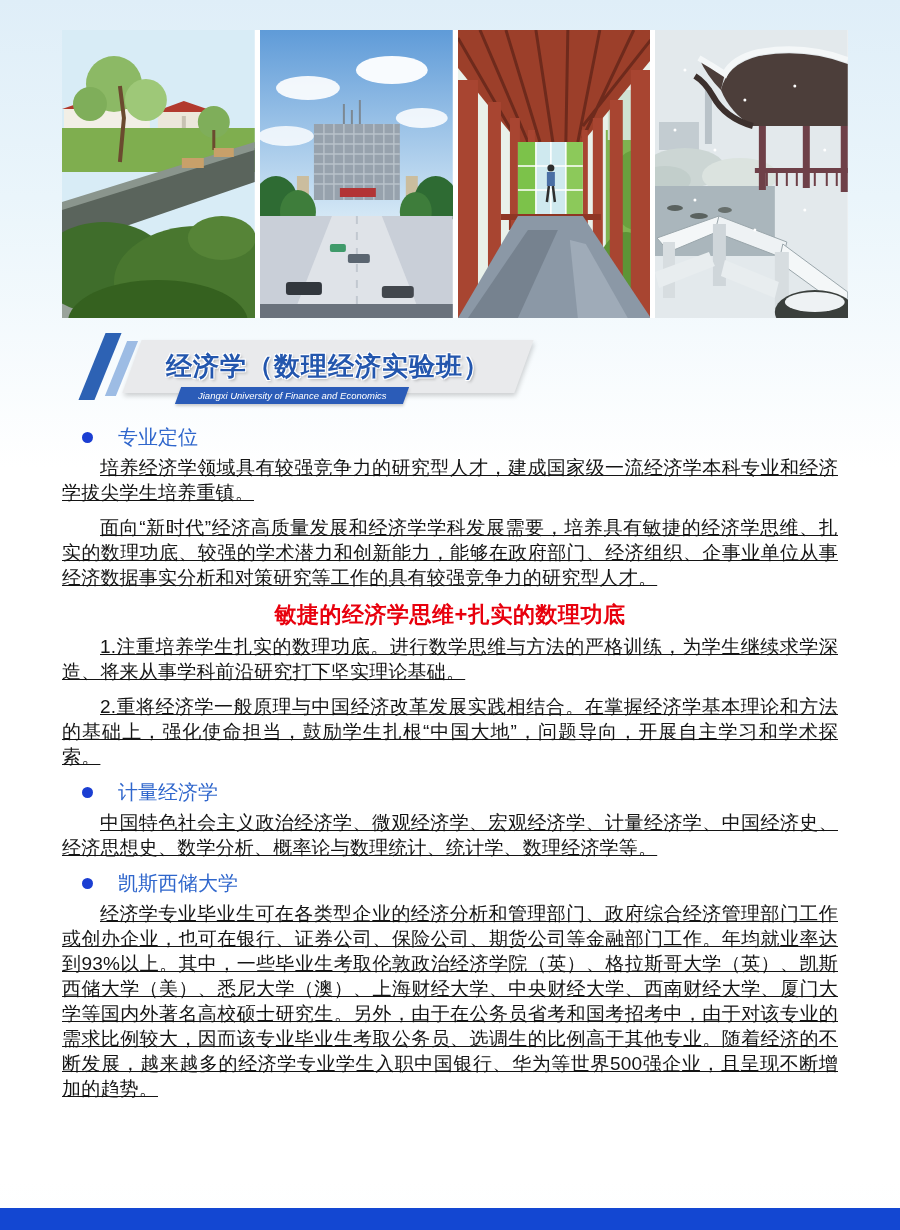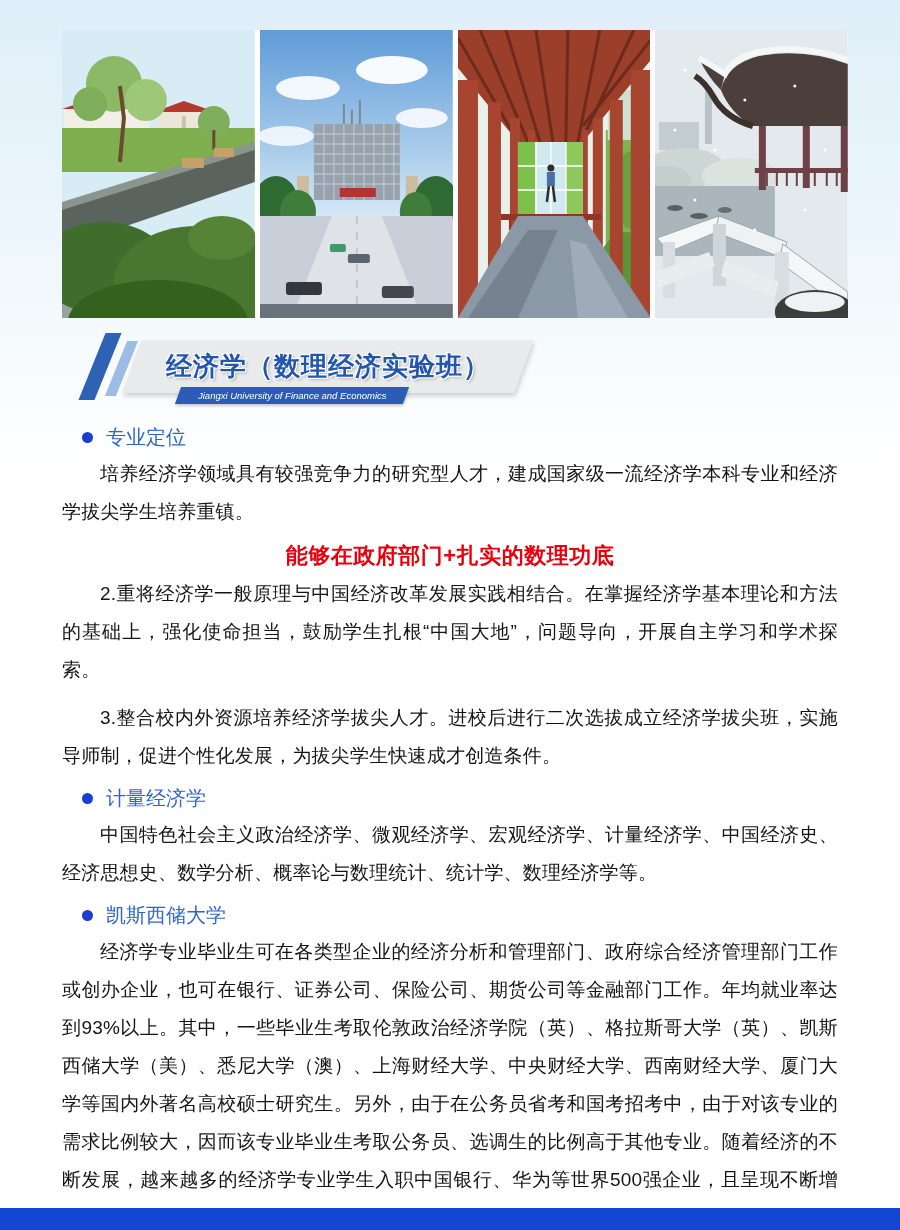--- a/index.html
+++ b/index.html
@@ -30,26 +30,27 @@
     white-space:nowrap;
   }
   .substrip{
     position:absolute;left:108px;top:57px;width:228px;height:17px;background:#2b5cb8;
     transform:skewX(-20deg);display:flex;align-items:center;justify-content:center;
     box-shadow:1px 2px 3px rgba(0,0,0,0.2);
   }
   .substrip-text{transform:skewX(20deg);font-style:italic;font-size:9.5px;color:#ffffff;white-space:nowrap;}
   
   .content{position:absolute;left:62px;top:414px;width:776px;color:#141414;}
-  .sec-head{display:flex;align-items:center;gap:13px;margin:10px 0 4px 20px;}
+  .sec-head{display:flex;align-items:center;gap:25px;margin:10px 0 4px 20px;}
   .bullet{width:11px;height:11px;border-radius:50%;background:#1b3ed2;flex:0 0 auto;}
   .sec-title{font-size:20px;color:#2f66cc;}
   .body-p{
-    margin:4px 0 10px 0;font-size:19px;line-height:38px;text-align:justify;text-indent:2em;
+    margin:4px 0 10px 0;font-size:19px;line-height:25px;text-align:justify;text-indent:2em;
     letter-spacing:0.2px;
+    text-decoration:underline;
   }
   .red-head{
     margin:8px 0 2px 0;text-align:center;font-size:22px;font-weight:bold;color:#e8000d;letter-spacing:0.5px;
   }
   
   .footer-bar{position:absolute;left:0;bottom:0;width:900px;height:22px;background:#1347d2;}
 </style>
 </head>
 <body>
 
@@ -223,24 +224,25 @@
 </div>
 
 <div class="content">
 
   <div class="sec-head">
     <span class="bullet"></span>
     <span class="sec-title">专业定位</span>
   </div>
   <p class="body-p">培养经济学领域具有较强竞争力的研究型人才，建成国家级一流经济学本科专业和经济学拔尖学生培养重镇。</p>
 
-
-  <div class="red-head">能够在政府部门+扎实的数理功底</div>
+  <p class="body-p">面向“新时代”经济高质量发展和经济学学科发展需要，培养具有敏捷的经济学思维、扎实的数理功底、较强的学术潜力和创新能力，能够在政府部门、经济组织、企事业单位从事经济数据事实分析和对策研究等工作的具有较强竞争力的研究型人才。</p>
+
+  <div class="red-head">敏捷的经济学思维+扎实的数理功底</div>
+  <p class="body-p">1.注重培养学生扎实的数理功底。进行数学思维与方法的严格训练，为学生继续求学深造、将来从事学科前沿研究打下坚实理论基础。</p>
   <p class="body-p">2.重将经济学一般原理与中国经济改革发展实践相结合。在掌握经济学基本理论和方法的基础上，强化使命担当，鼓励学生扎根“中国大地”，问题导向，开展自主学习和学术探索。</p>
-  <p class="body-p">3.整合校内外资源培养经济学拔尖人才。进校后进行二次选拔成立经济学拔尖班，实施导师制，促进个性化发展，为拔尖学生快速成才创造条件。</p>
 
   <div class="sec-head">
     <span class="bullet"></span>
     <span class="sec-title">计量经济学</span>
   </div>
   <p class="body-p">中国特色社会主义政治经济学、微观经济学、宏观经济学、计量经济学、中国经济史、经济思想史、数学分析、概率论与数理统计、统计学、数理经济学等。</p>
 
   <div class="sec-head">
     <span class="bullet"></span>
     <span class="sec-title">凯斯西储大学</span>

